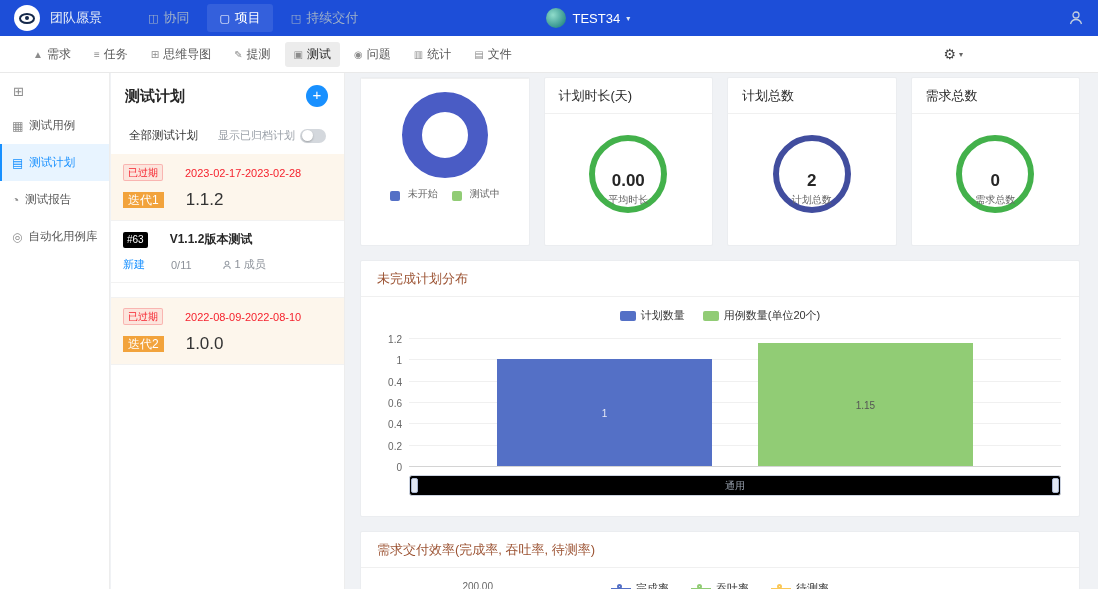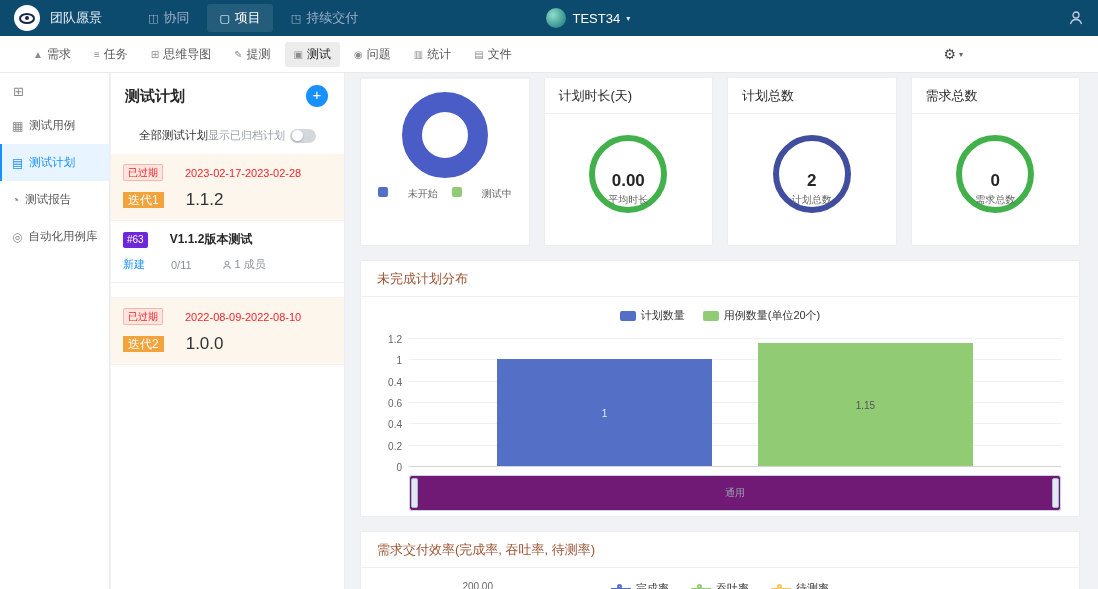--- a/index.html
+++ b/index.html
@@ -1,20 +1,20 @@
 <!DOCTYPE html>
 <html><head>
 <meta charset="utf-8">
 <style>
   *{margin:0;padding:0;box-sizing:border-box}
   html,body{width:1098px;height:589px;overflow:hidden;background:#f0f2f5;
     font-family:"Liberation Sans","DejaVu Sans",sans-serif;position:relative}
 
   
-  .topnav{position:absolute;top:0;left:0;right:0;height:36px;background:#0c4a6e;
+  .topnav{position:absolute;top:0;left:0;right:0;height:36px;background:#1d4ed8;
     display:flex;align-items:center;padding:0 14px;color:#cfd9e8;z-index:30}
   .logo{width:26px;height:26px;border-radius:50%;background:#fff;display:flex;
     align-items:center;justify-content:center;margin-right:10px;flex:none;cursor:pointer}
   .eye{width:16px;height:11px;border:2px solid #15294a;border-radius:50%;position:relative;display:block}
   .eye::after{content:'';position:absolute;left:4px;top:1.5px;width:4px;height:4px;background:#15294a;border-radius:50%}
   .brand{font-size:13px;color:#e8eef7;margin-right:34px;white-space:nowrap}
   .nav-item{display:flex;align-items:center;gap:5px;font-size:13px;color:#9fb0c8;
     margin-right:6px;padding:5px 12px;border-radius:3px;cursor:pointer;white-space:nowrap}
   .nav-item.active{color:#fff;background:rgba(255,255,255,.10)}
   .nicon{font-size:11px}
@@ -56,54 +56,54 @@
     line-height:20px;text-align:center;cursor:pointer;flex:none}
   .searchbox{margin:0 12px;height:26px;border:1px solid #e3e5e8;border-radius:13px;background:#fafafa;
     display:flex;align-items:center;padding:0 9px;gap:6px}
   .search-icon{width:12px;height:12px;position:relative;flex:none}
   .search-icon::before{content:'';position:absolute;left:0;top:1px;width:7px;height:7px;
     border:1.4px solid #b0b5bd;border-radius:50%}
   .search-icon::after{content:'';position:absolute;left:8px;top:8.5px;width:4px;height:1.4px;
     background:#b0b5bd;transform:rotate(45deg);transform-origin:0 0}
   .searchbox input{border:none;outline:none;background:transparent;font-size:11px;color:#333;width:100%;font-family:inherit}
   .searchbox input::placeholder{color:#b9bec6}
-  .filter-row{display:flex;align-items:center;justify-content:space-between;padding:11px 28px;font-size:11.5px}
+  .filter-row{display:flex;align-items:center;justify-content:space-between;padding:11px 18px;font-size:11.5px}
   .filter-all{color:#333;cursor:pointer}
   .arch{display:flex;align-items:center;gap:5px;color:#9aa0a8;font-size:11px}
   .toggle{width:26px;height:14px;border-radius:7px;background:#d4d8dd;position:relative;cursor:pointer;flex:none}
   .toggle i{position:absolute;left:1.5px;top:1.5px;width:11px;height:11px;background:#fff;border-radius:50%;
     box-shadow:0 1px 2px rgba(0,0,0,.25)}
   .plan-item{padding:10px 12px;border-bottom:1px solid #f2f2f2;cursor:pointer}
   .plan-item.expired{background:#fdf6ec}
   .plan-item.gap{margin-top:14px;border-top:1px solid #f2f2f2}
   .prow{display:flex;align-items:center;gap:22px}
   .prow + .prow{margin-top:9px}
   .badge-expired{font-size:10px;color:#f5222d;background:rgba(245,34,45,.08);
     border:1px solid rgba(245,34,45,.25);padding:0 4px;border-radius:2px;line-height:15px;flex:none}
   .pdate{font-size:11px;color:#f5222d;white-space:nowrap}
   .badge-iter{font-size:12px;color:#fff;background:#f2a33c;padding:0 5px;border-radius:0;line-height:16px;flex:none}
   .pver{font-size:17px;color:#333}
-  .badge-id{font-size:10px;color:#fff;background:#6d28d9;padding:0 4px;border-radius:2px;line-height:16px;flex:none}
+  .badge-id{font-size:10px;color:#fff;background:#000000;padding:0 4px;border-radius:2px;line-height:16px;flex:none}
   .pname{font-size:12px;font-weight:bold;color:#262626;white-space:nowrap}
   .pstate{font-size:11px;color:#1890ff}
   .pprog{font-size:11px;color:#8c9199;margin-left:4px}
   .pmembers{font-size:11px;color:#8c9199;margin-left:8px;display:flex;align-items:center;gap:3px}
 
   
   .main{position:absolute;top:73px;left:346px;right:0;bottom:0;background:#f0f2f5;
     padding:4px 18px 0 14px;overflow:hidden}
   .card{background:#fff;border:1px solid #ebedf0;border-radius:2px;overflow:hidden}
   .stats-row{display:flex;gap:14px}
   .stat-card{flex:1;height:169px}
   .card-title{font-size:13px;color:#262626;padding:9px 14px 8px}
   .card-div{border-bottom:1px solid #f0f0f0}
   .donut-wrap{display:flex;justify-content:center;margin-top:13px}
   .donut{width:86px;height:86px;border-radius:50%;border:20px solid #4a5cc5}
   .pie-legend{display:flex;justify-content:center;gap:14px;margin-top:9px;font-size:10px;color:#666}
-  .pl-item{display:flex;align-items:flex-start;gap:20px;cursor:pointer}
+  .pl-item{display:flex;align-items:flex-end;gap:8px;cursor:pointer}
   .sq{width:10px;height:10px;border-radius:2px;display:inline-block}
   .sq.blue{background:#5470c6}.sq.green{background:#91cc75}
   .ring-wrap{display:flex;justify-content:center;margin-top:21px}
   .ring{width:78px;height:78px;border-radius:50%;border:6px solid;display:flex;flex-direction:column;
     align-items:center;justify-content:flex-end}
   .ring.green{border-color:#43b14b}
   .ring.navy{border-color:#414d9e}
   .rv{font-size:17px;font-weight:bold;color:#262626}
   .rl{font-size:10px;color:#666;margin-top:2px}
 
@@ -120,22 +120,22 @@
   .gl.base{border-top:1px solid #d4d4d4}
   .ytick{position:absolute;right:calc(100% + 7px);top:0;transform:translateY(-50%);
     font-size:10px;color:#666;white-space:nowrap}
   .bar{position:absolute;bottom:0}
   .bar.blue{left:13.5%;width:33%;height:83.3%;background:#5470c6}
   .bar.green{left:53.5%;width:33%;height:95.8%;background:#91cc75}
   .bar-label{position:absolute;left:0;right:0;top:50%;transform:translateY(-50%);
     text-align:center;font-size:10px}
   .bar.blue .bar-label{color:#e8ebf6}
   .bar.green .bar-label{color:#555}
-  .zoombar{margin:9px 18px 0 48px;height:36px;border:1px solid #ccd3e0;border-radius:3px;
-    background:#701a75;position:relative;display:flex;align-items:center;justify-content:center;cursor:pointer}
+  .zoombar{margin:9px 18px 0 48px;height:21px;border:1px solid #ccd3e0;border-radius:3px;
+    background:#000000;position:relative;display:flex;align-items:center;justify-content:center;cursor:pointer}
   .zlabel{font-size:10px;color:#9aa3b0}
   .zhandle{position:absolute;top:2px;bottom:2px;width:7px;background:#e3e9f3;
     border:1px solid #aab6d0;border-radius:2px;cursor:ew-resize}
   .zhandle.left{left:1px}.zhandle.right{right:1px}
 
   
   .delivery-card{height:210px}
   .line-legend{display:flex;justify-content:center;gap:22px;margin-top:13px;font-size:11px;color:#333;align-items:center}
   .ll-item{display:flex;align-items:center;gap:5px;cursor:pointer}
   .lm{width:20px;height:9px;position:relative;display:inline-block}

